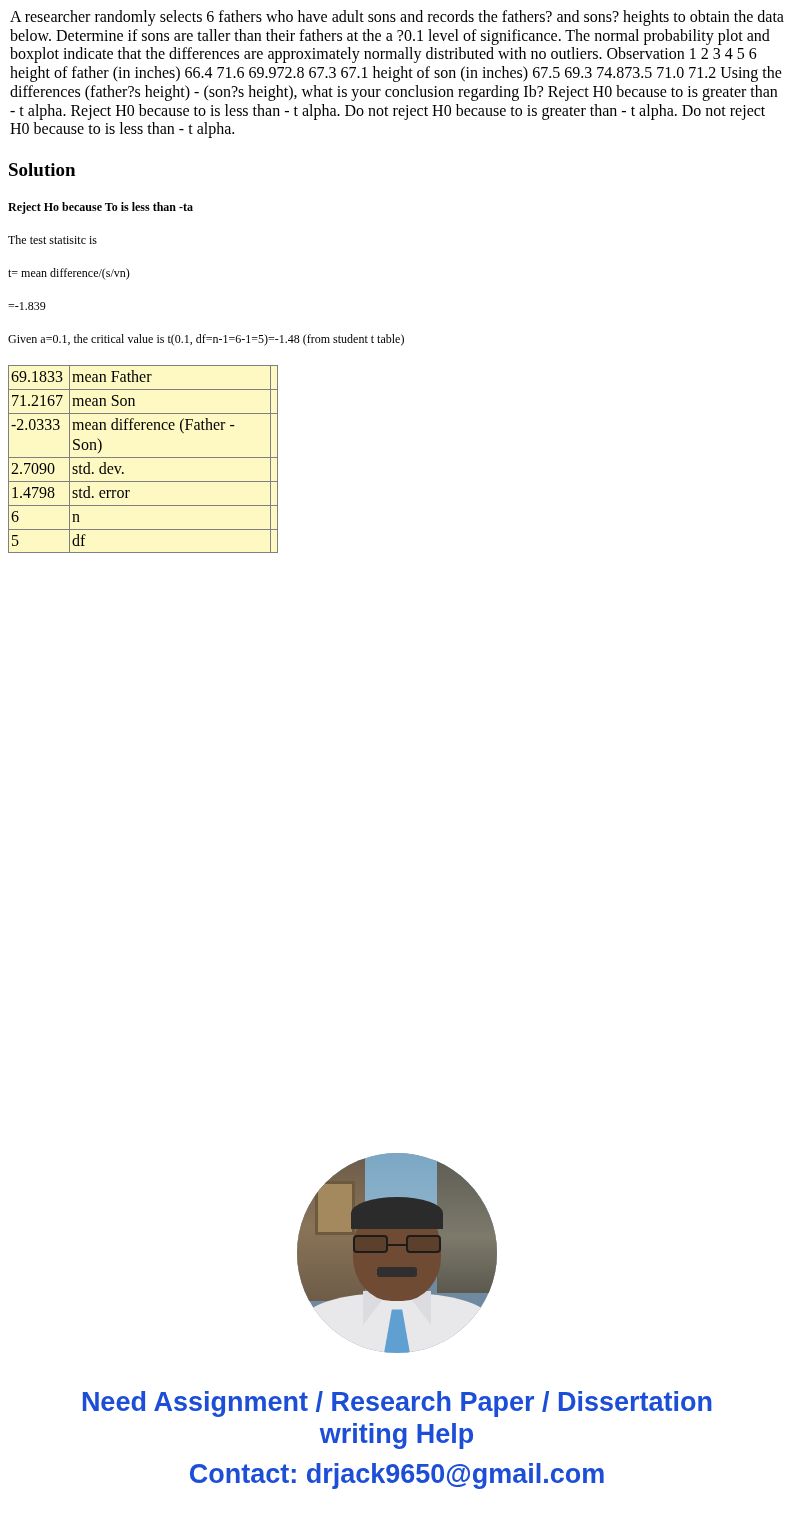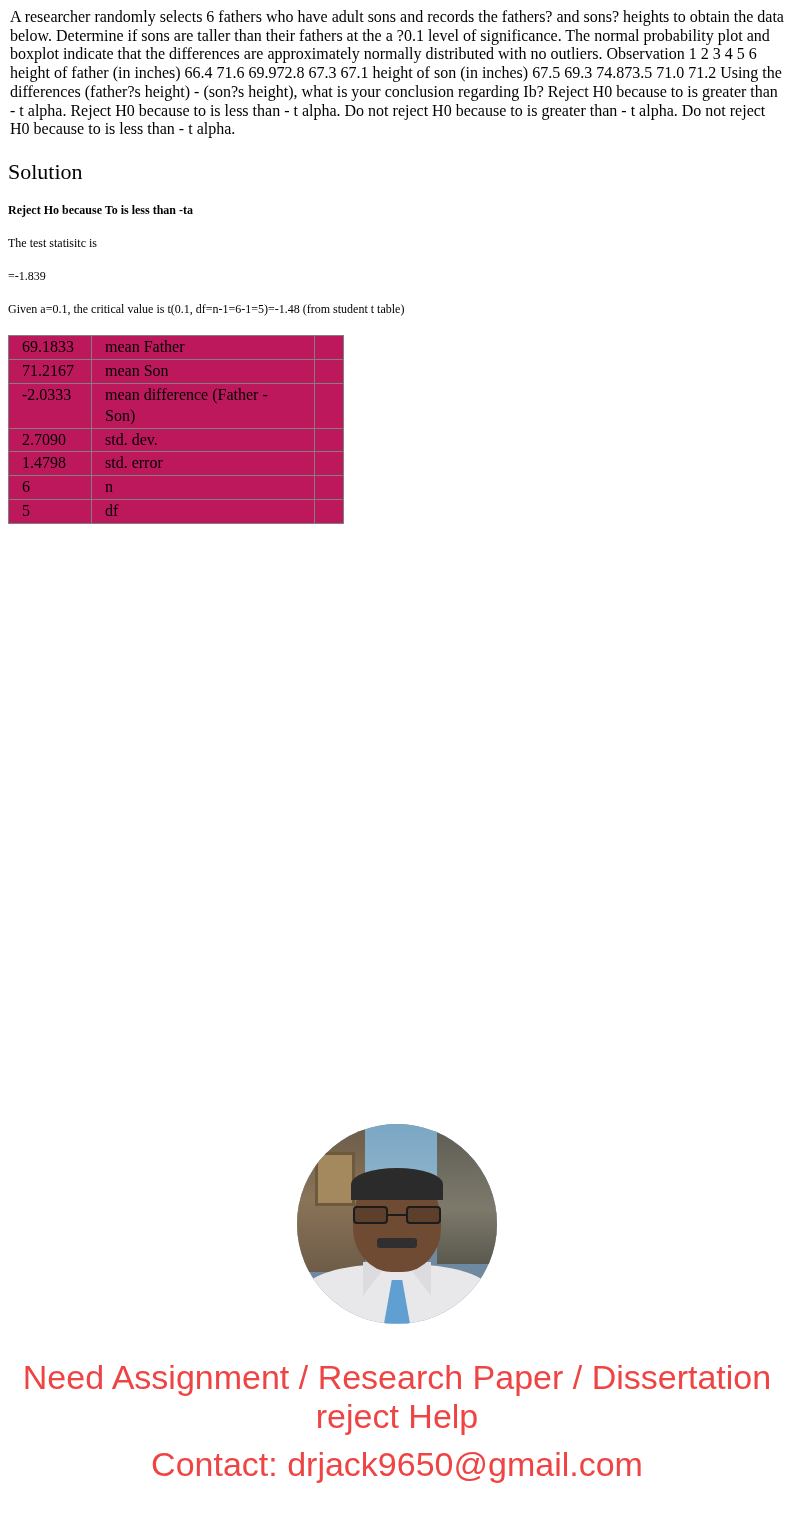--- a/index.html
+++ b/index.html
@@ -20,46 +20,46 @@
     box-sizing: border-box;
     width: 794px;
   }
   p.question {
     margin: 0 0 0 2px;
     font-size: 16px;
     line-height: 1.17;
     text-align: left;
   }
   h2.solution-heading {
-    font-size: 22px;
-    font-weight: normal;
+    font-size: 19px;
+    font-weight: bold;
     margin: 21px 0 19px 0;
     line-height: 1.1;
   }
   p.step {
     margin: 0 0 19px 0;
     font-size: 12px;
     line-height: 1.17;
   }
   p.step.bold {
     font-weight: bold;
   }
   table.stats-table {
     border-collapse: collapse;
     margin: 0;
     border: 1px solid #808080;
     border-spacing: 0;
   }
   table.stats-table td {
     border: 1px solid #808080;
-    padding: 1px 13px;
+    padding: 1px 2px;
     font-size: 16px;
     line-height: 1.3;
     vertical-align: top;
-    background: #be185d;
+    background: #fef9c3;
   }
   td.col-value {
     width: 56px;
   }
   td.col-label {
     width: 196px;
   }
   td.col-pad {
     width: 2px;
     padding: 0;
@@ -178,41 +178,42 @@
   .avatar .tie {
     position: absolute;
     left: 50%; bottom: 0;
     transform: translateX(-50%);
     width: 13%; height: 22%;
     background: #5f9fd1;
     clip-path: polygon(30% 0, 70% 0, 100% 100%, 0 100%);
   }
   .footer-line {
     font-family: "Liberation Sans", sans-serif;
-    font-weight: normal;
-    font-size: 34px;
+    font-weight: bold;
+    font-size: 27px;
     line-height: 1.15;
-    color: #ef4444;
+    color: #1d4ed8;
     margin: 0;
   }
   .footer-line.contact {
     margin-top: 9px;
   }
 </style>
 </head>
 <body>
 
 <div class="page">
 
   <p class="question">A researcher randomly selects 6 fathers who have adult sons and records the fathers? and sons? heights to obtain the data below. Determine if sons are taller than their fathers at the a ?0.1 level of significance. The normal probability plot and boxplot indicate that the differences are approximately normally distributed with no outliers. Observation 1 2 3 4 5 6 height of father (in inches) 66.4 71.6 69.972.8 67.3 67.1 height of son (in inches) 67.5 69.3 74.873.5 71.0 71.2 Using the differences (father?s height) - (son?s height), what is your conclusion regarding Ib? Reject H0 because to is greater than - t alpha. Reject H0 because to is less than - t alpha. Do not reject H0 because to is greater than - t alpha. Do not reject H0 because to is less than - t alpha.</p>
 
   <h2 class="solution-heading">Solution</h2>
 
   <p class="step bold">Reject Ho because To is less than -ta</p>
   <p class="step">The test statisitc is</p>
+  <p class="step">t= mean difference/(s/vn)</p>
   <p class="step">=-1.839</p>
   <p class="step">Given a=0.1, the critical value is t(0.1, df=n-1=6-1=5)=-1.48 (from student t table)</p>
 
   <table class="stats-table">
     <tbody>
       <tr>
         <td class="col-value">69.1833</td>
         <td class="col-label">mean Father</td>
         <td class="col-pad"></td>
       </tr>
@@ -264,17 +265,17 @@
         <div class="hair"></div>
         <div class="glasses">
           <div class="lens l"></div>
           <div class="bridge"></div>
           <div class="lens r"></div>
         </div>
         <div class="mustache"></div>
       </div>
     </div>
     <p class="footer-line">Need Assignment / Research Paper / Dissertation</p>
-    <p class="footer-line">reject Help</p>
+    <p class="footer-line">writing Help</p>
     <p class="footer-line contact">Contact: drjack9650@gmail.com</p>
   </div>
 
 </div>
 
 </body></html>

